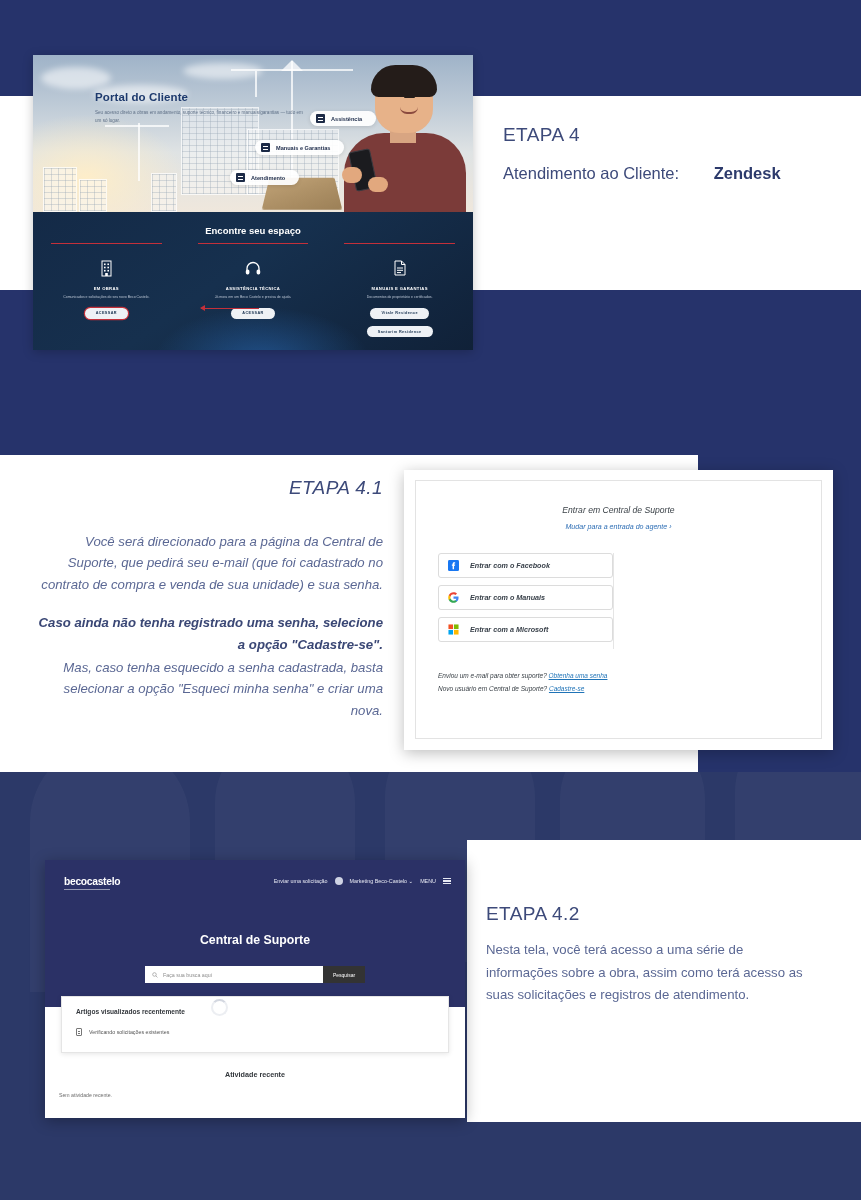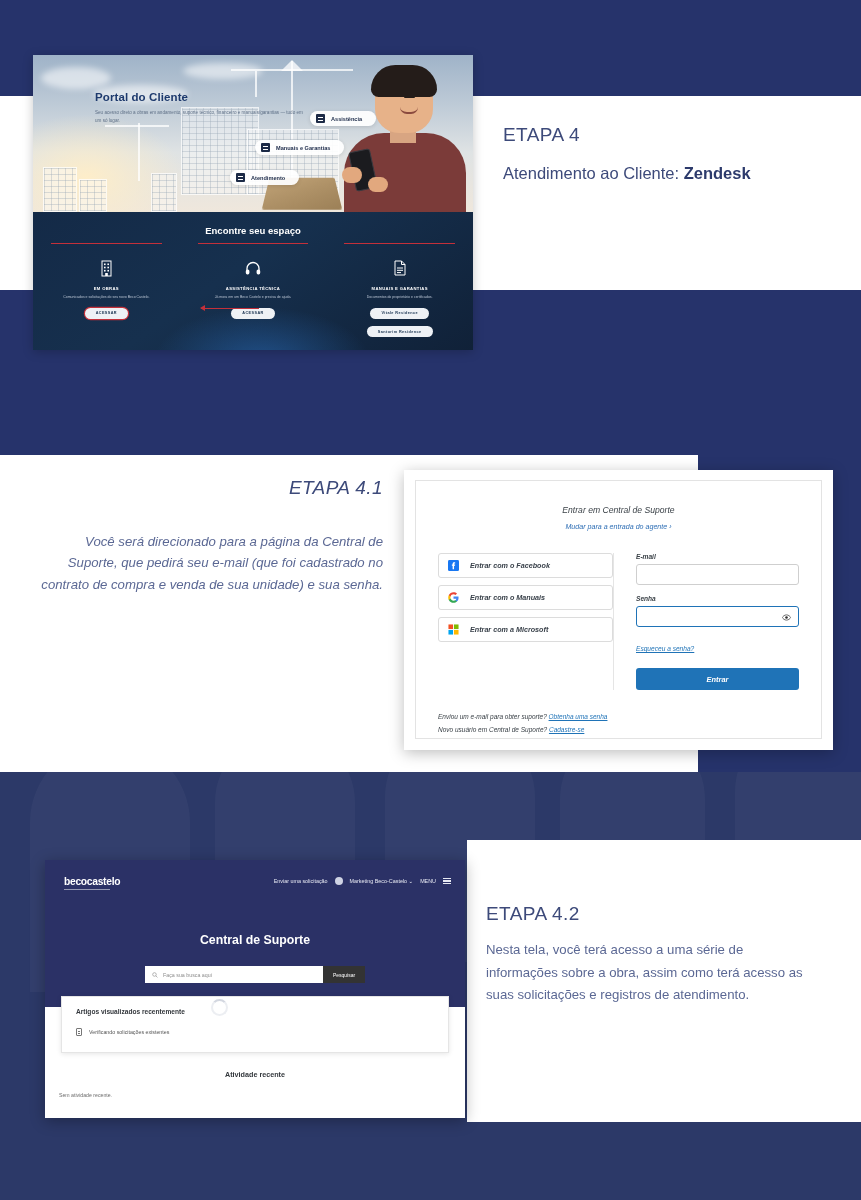--- a/index.html
+++ b/index.html
@@ -86,21 +86,21 @@
   .col .ttl { color:#fff; font-size:4.2px; font-weight:700; letter-spacing:.35px; margin-top:7px;}
   .col .dsc { color:#b9c4d3; font-size:3.5px; line-height:1.75; margin-top:3px; padding:0 18px;}
   .btn-pill { display:inline-block; margin-top:6px; background:#eef1f5; color:#16304e;
               font-size:3.8px; font-weight:700; letter-spacing:.4px; padding:3.5px 11px; border-radius:9px;}
   .btn-pill.outl { box-shadow:0 0 0 1.2px #c4303a; }
   .arrow-red { position:absolute; left:168px; top:96px; width:58px; height:1px; background:#c4303a;}
   .arrow-red::before{content:"";position:absolute;left:-1px;top:-3px;width:0;height:0;
      border-right:5px solid #c4303a;border-top:3.5px solid transparent;border-bottom:3.5px solid transparent;}
   .etapa-h { font-size:19px; font-weight:400; letter-spacing:.4px; color:#3d4a7a; }
   .etapa-s { font-size:16.5px; font-weight:400; color:#3d4a7a; }
-  .etapa-s b { font-weight:700; color:#2c3a6b; }
+  .etapa-s b { font-weight:700; color:#2c3a6b;margin-left:30px; }
 
   .s1-text { position:absolute; left:503px; top:124px; }
   .s1-text .etapa-s { margin-top:18px; }
 
   .s2-text { position:absolute; left:38px; top:477px; width:345px; text-align:right;font-style:italic; }
   .s2-text .etapa-h { display:block; }
   .s2-p { font-size:13.2px; line-height:1.62; color:#5b6894; margin-top:32px; }
   .s2-p.bold { font-weight:700; color:#3a4775; margin-top:17px; }
   .s2-p.bold .n { font-weight:400; color:#5b6894; display:block; margin-top:2px;}
 
@@ -297,20 +297,24 @@
   </div>
 
   <div class="s1-text">
     <div class="etapa-h">ETAPA 4</div>
     <div class="etapa-s"><span>Atendimento ao Cliente: </span><b>Zendesk</b></div>
   </div>
 
   <div class="s2-text">
     <span class="etapa-h">ETAPA 4.1</span>
     <div class="s2-p">Você será direcionado para a página da Central de Suporte, que pedirá seu e-mail (que foi cadastrado no contrato de compra e venda de sua unidade) e sua senha.</div>
+    <div class="s2-p bold">
+      <span>Caso ainda não tenha registrado uma senha, selecione a opção "Cadastre-se".</span>
+      <span class="n">Mas, caso tenha esquecido a senha cadastrada, basta selecionar a opção "Esqueci minha senha" e criar uma nova.</span>
+    </div>
   </div>
 
   <div class="shot2">
     <div class="login-inner">
       <div class="lg-title">Entrar em Central de Suporte</div>
       <div class="lg-switch">Mudar para a entrada do agente ›</div>
 
       <div class="lg-body">
         <div class="lg-left">
 
@@ -336,35 +340,20 @@
             <svg class="lg-ic" viewBox="0 0 24 24">
               <rect x="1" y="1" width="10" height="10" fill="#F25022"></rect>
               <rect x="13" y="1" width="10" height="10" fill="#7FBA00"></rect>
               <rect x="1" y="13" width="10" height="10" fill="#00A4EF"></rect>
               <rect x="13" y="13" width="10" height="10" fill="#FFB900"></rect>
             </svg>
             <span>Entrar com a Microsoft</span>
           </div>
         </div>
 
-        <div class="lg-right">
-          <div class="fld-lbl">E-mail</div>
-          <div class="fld"></div>
-
-          <div class="fld-lbl">Senha</div>
-          <div class="fld focus">
-            <svg class="eye" viewBox="0 0 24 24">
-              <path d="M12 5C6.5 5 2.2 9.2 1 12c1.2 2.8 5.5 7 11 7s9.8-4.2 11-7c-1.2-2.8-5.5-7-11-7z" fill="none" stroke="#2b2b2b" stroke-width="1.8"></path>
-              <circle cx="12" cy="12" r="3.4" fill="#2b2b2b"></circle>
-            </svg>
-          </div>
-
-          <a class="forgot" href="#">Esqueceu a senha?</a>
-          <div class="btn-entrar">Entrar</div>
-        </div>
       </div>
 
       <div class="lg-foot">
         <div><span>Enviou um e-mail para obter suporte? </span><a href="#">Obtenha uma senha</a></div>
         <div><span>Novo usuário em Central de Suporte? </span><a href="#">Cadastre-se</a></div>
       </div>
     </div>
   </div>
 
   <div class="shot3">

